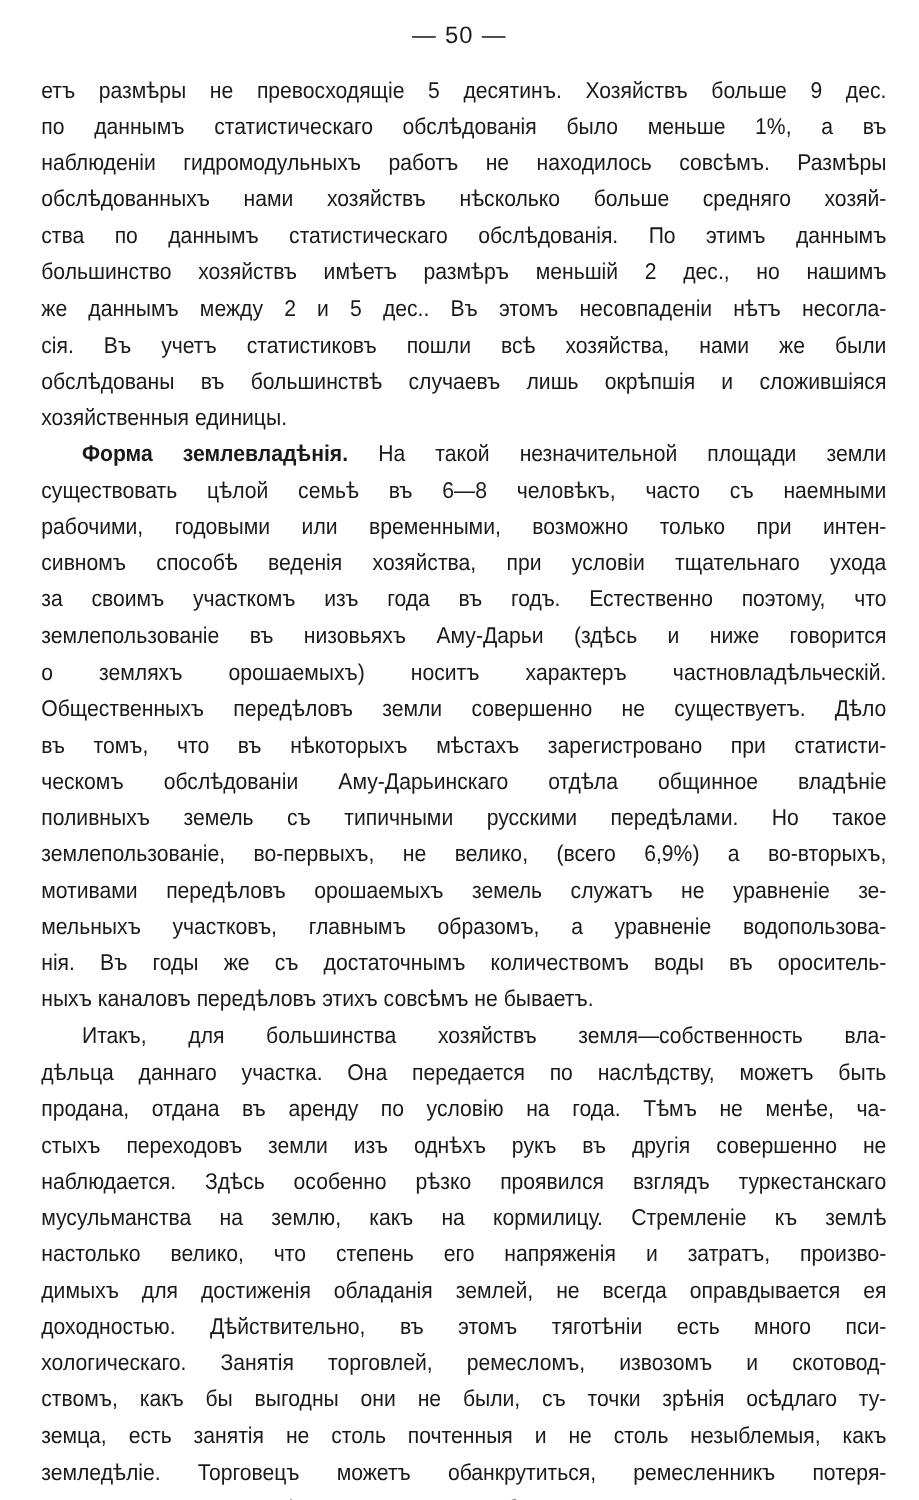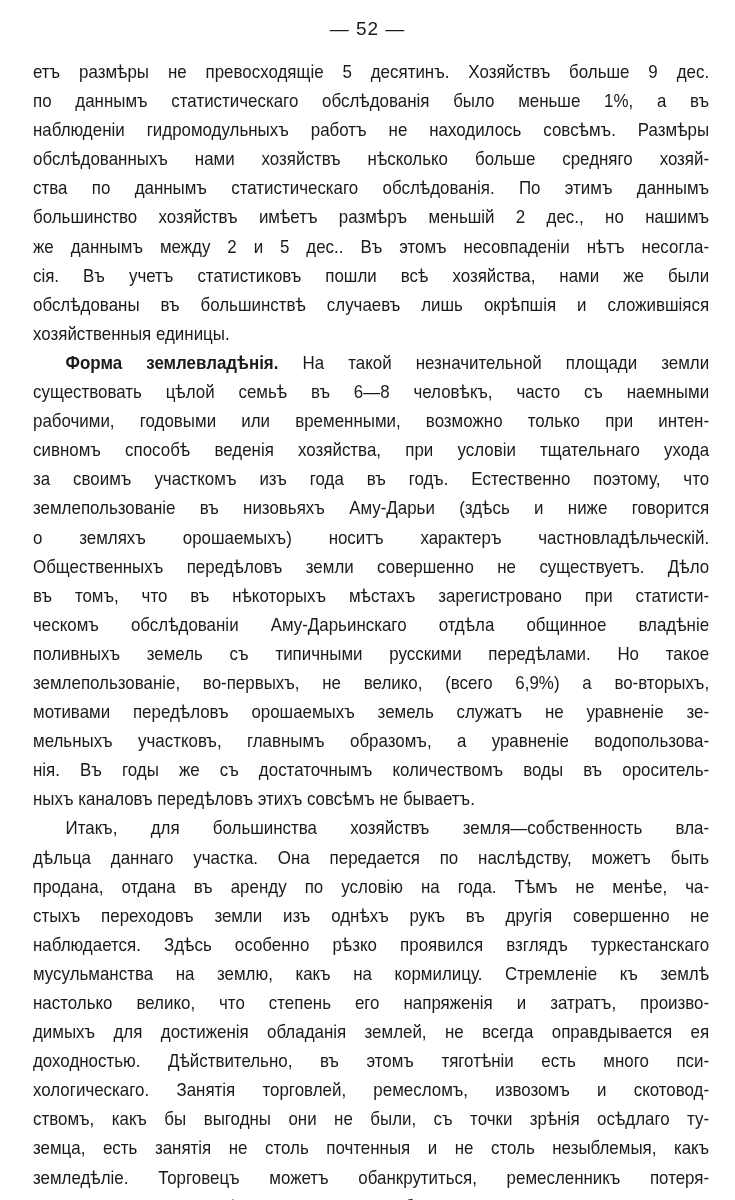--- a/index.html
+++ b/index.html
@@ -33,21 +33,21 @@
     transform-origin: left center;
     width: 727px;
   }
   .line.last { text-align-last: left; }
   .line.indent { padding-left: 35px; width: 692px; }
   .bold { font-weight: bold; }
 </style>
 </head>
 <body>
 
-<div class="page-number">— 52 —</div>
+<div class="page-number">— 50 —</div>
 
 <div class="body-text" id="body-text">
     <div class="line"><span>етъ размѣры не превосходящіе 5 десятинъ. Хозяйствъ больше 9 дес.</span></div>
     <div class="line"><span>по даннымъ статистическаго обслѣдованія было меньше 1%, а въ</span></div>
     <div class="line"><span>наблюденіи гидромодульныхъ работъ не находилось совсѣмъ. Размѣры</span></div>
     <div class="line"><span>обслѣдованныхъ нами хозяйствъ нѣсколько больше средняго хозяй-</span></div>
     <div class="line"><span>ства по даннымъ статистическаго обслѣдованія. По этимъ даннымъ</span></div>
     <div class="line"><span>большинство хозяйствъ имѣетъ размѣръ меньшій 2 дес., но нашимъ</span></div>
     <div class="line"><span>же даннымъ между 2 и 5 дес.. Въ этомъ несовпаденіи нѣтъ несогла-</span></div>
     <div class="line"><span>сія. Въ учетъ статистиковъ пошли всѣ хозяйства, нами же были</span></div>

